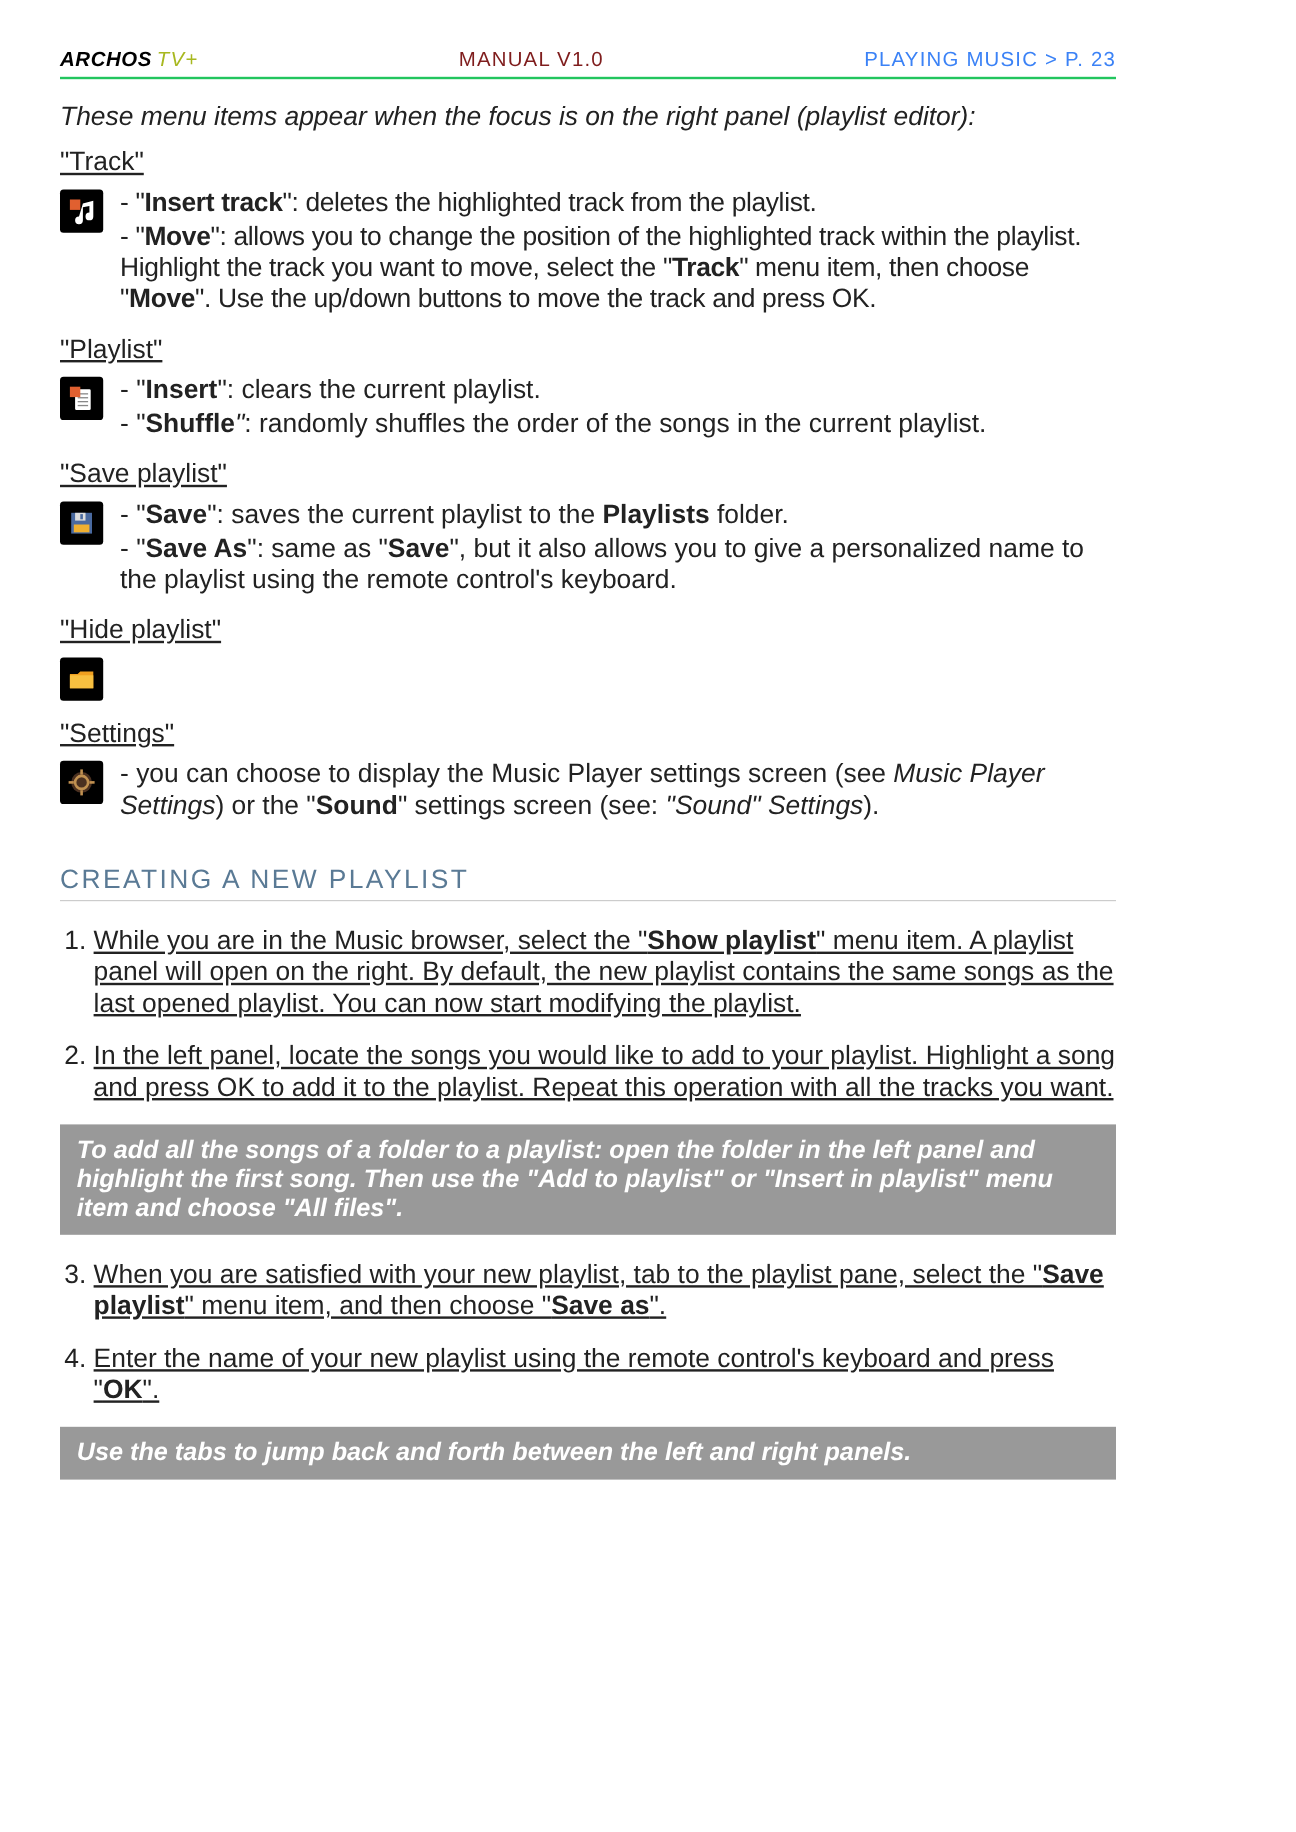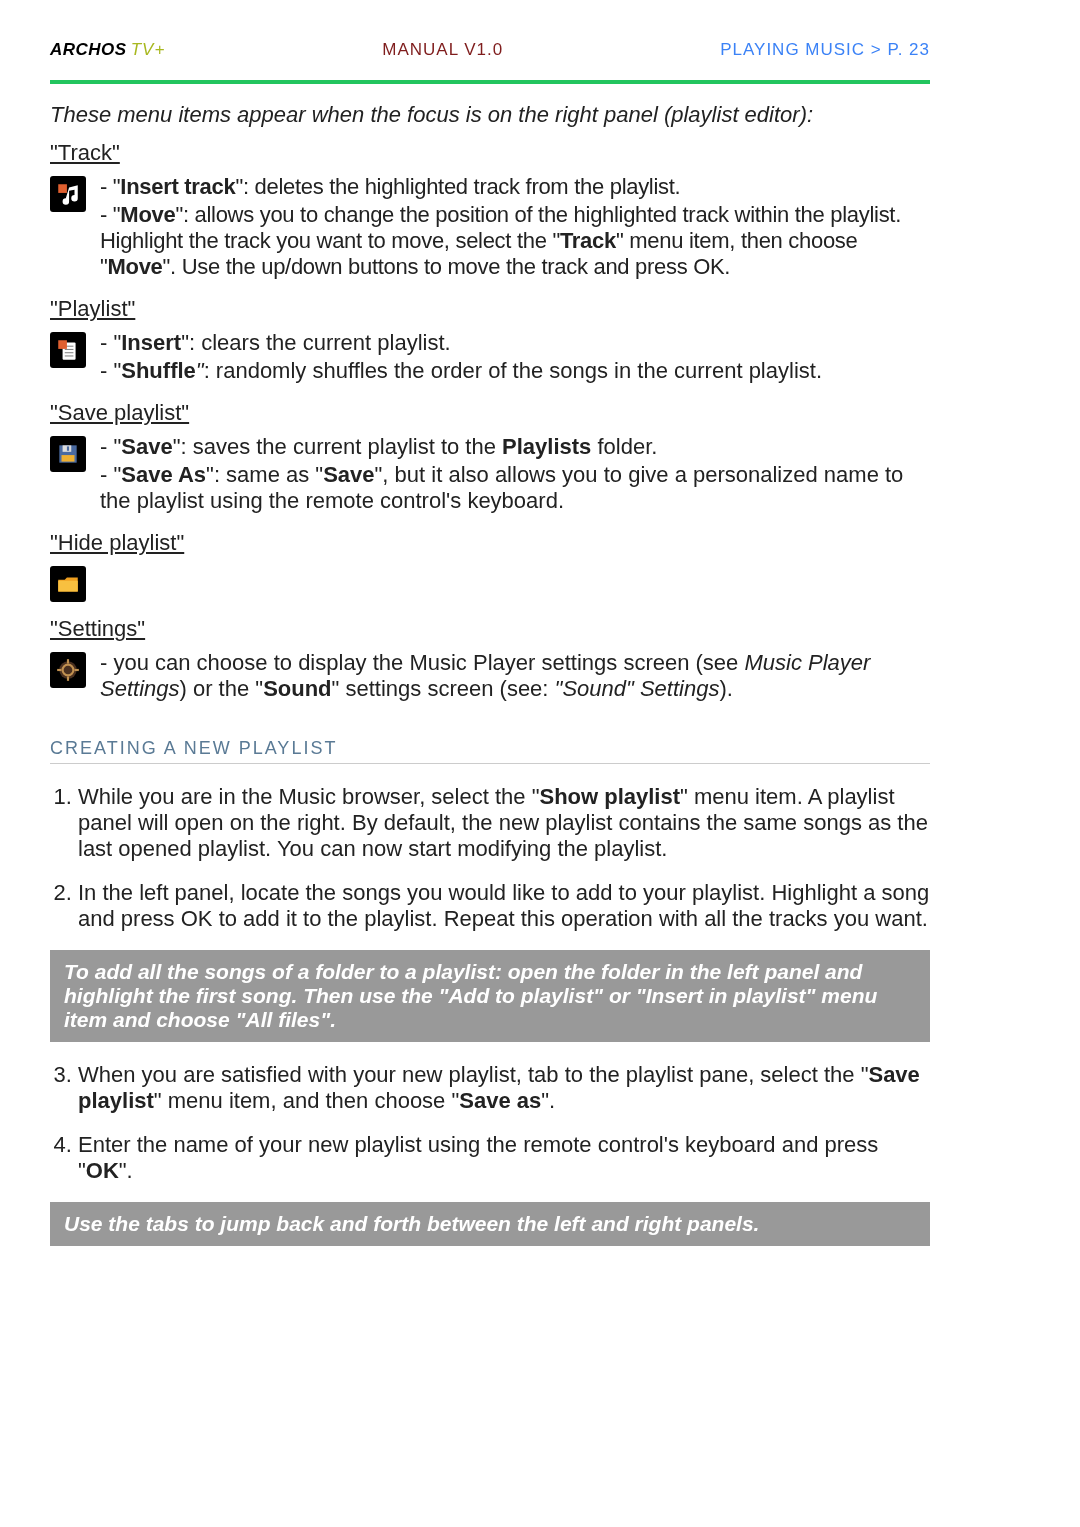--- a/index.html
+++ b/index.html
@@ -8,22 +8,22 @@
     font-family: Arial, Helvetica, sans-serif;
     color: #222;
     background: #fff;
     width: 980px;
     box-sizing: border-box;
   }
   .header-row {
     display: flex;
     justify-content: space-between;
     align-items: center;
-    border-bottom: 4px solid #22c55e;
-    padding-bottom: 20px;
+    border-bottom: 2px solid #22c55e;
+    padding-bottom: 4px;
     margin-bottom: 18px;
     font-size: 17px;
     letter-spacing: 1px;
   }
   .brand {
     display: flex;
     align-items: baseline;
     gap: 4px;
   }
   .brand-logo {
@@ -66,30 +66,31 @@
     position: relative;
     margin-top: 4px;
   }
   .icon-box svg { width: 26px; height: 26px; }
   .item-lines {
     font-size: 22px;
   }
   .item-lines p { margin: 2px 0; }
   .subhead {
     color: #5a7a95;
-    font-size: 18px;
+    font-size: 22px;
     letter-spacing: 2px;
     border-bottom: 1px solid #ccc;
     padding-bottom: 4px;
     margin: 34px 0 20px 0;
   }
   ol.steps {
     font-size: 22px;
     padding-left: 28px;
     margin: 0;
+    text-decoration: underline;
   }
   ol.steps li { margin-bottom: 18px; }
   .tipbox {
     background: #999;
     color: #fff;
     font-style: italic;
     font-weight: bold;
     padding: 10px 14px;
     font-size: 21px;
     margin: 18px 0 20px 0;

